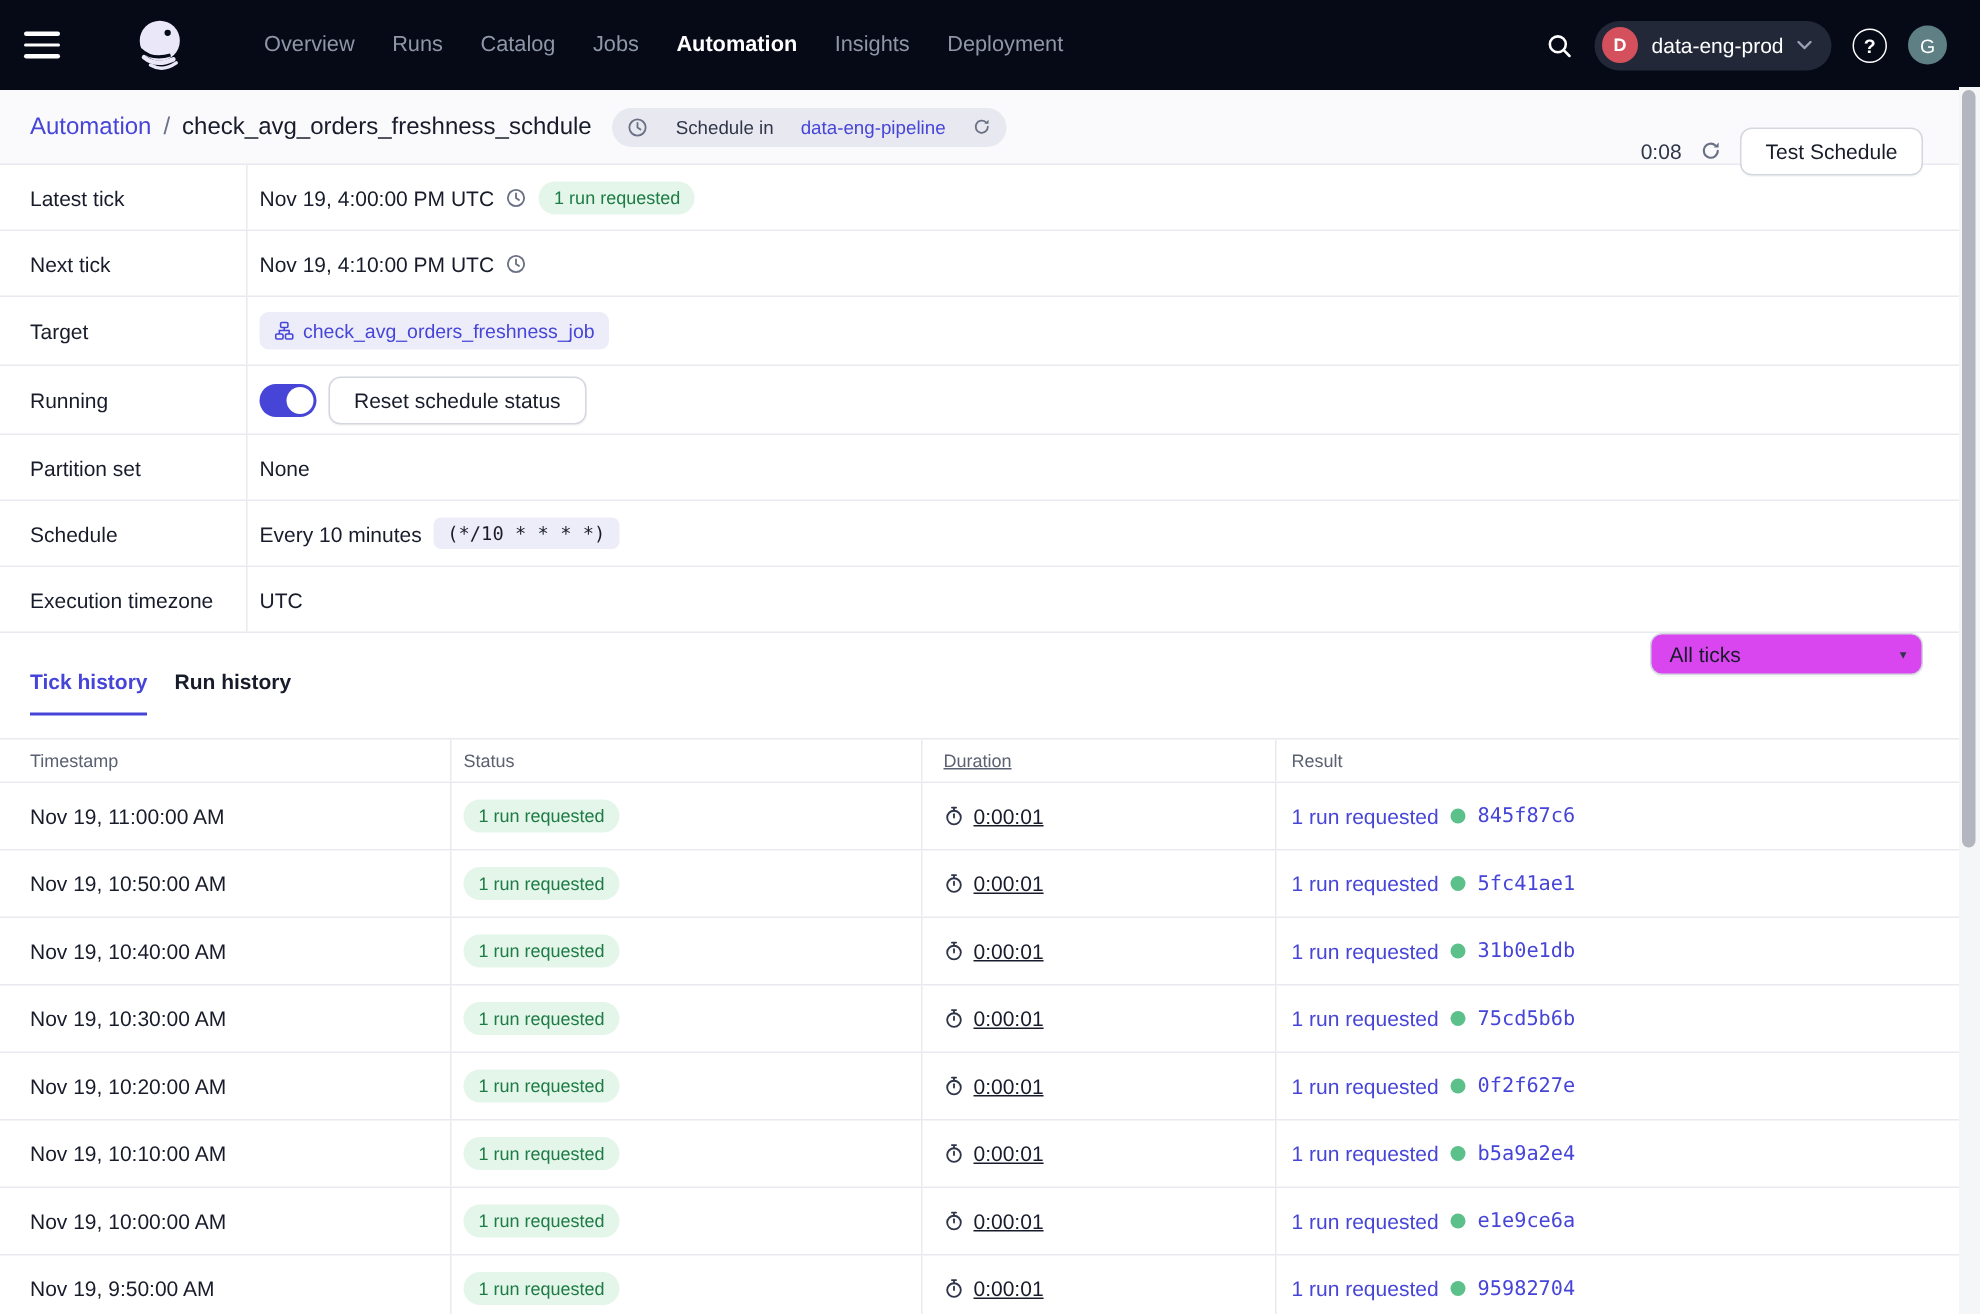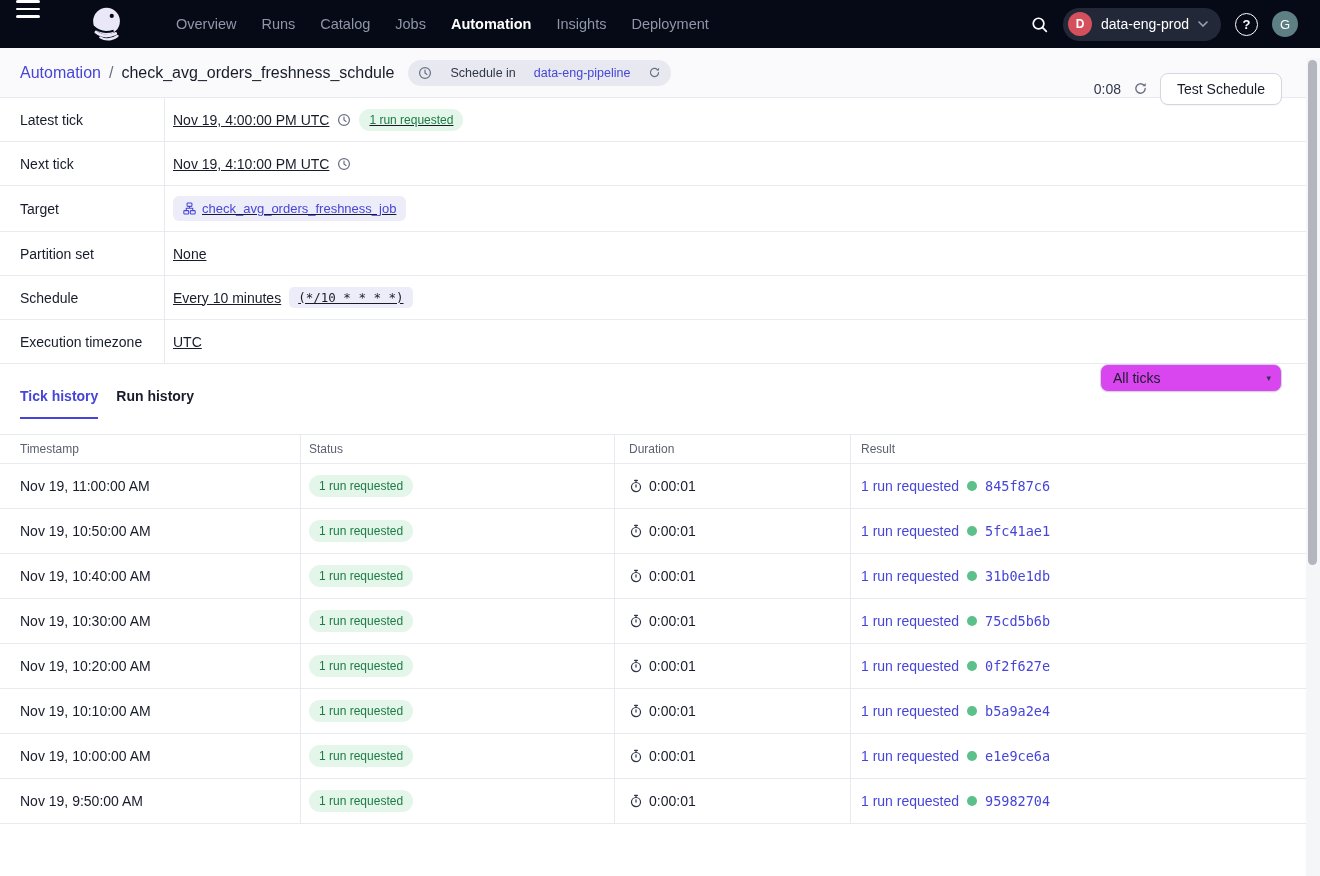--- a/index.html
+++ b/index.html
@@ -1,20 +1,20 @@
 <!DOCTYPE html>
 <html style="--accent: #4645d8; --nav-bg: #060a17; --green-bg: #e4f5ea; --green-tx: #1d7c45; --green-dot: #5cc08b; --ws-red: #d4505c; --avatar-teal: #5e8084; --border: #e9eaf0;"><head>
 <meta charset="utf-8">
 <style>
   * { box-sizing: border-box; margin: 0; padding: 0; }
   html,body { width:1320px; height:876px; overflow:hidden; background:#fff;
     font-family:"Liberation Sans", sans-serif; color:#181c2a; }
 
   
-  .topnav { height:48px; background:var(--nav-bg,#060a17); display:flex; 
+  .topnav { height:60px; background:var(--nav-bg,#060a17); display:flex; align-items:center;
     padding:0 22px 0 16px;gap:32px; }
   .hamburger { width:24px; height:18px; display:flex; flex-direction:column; justify-content:space-between;
     cursor:pointer; margin-right:14px; }
   .hamburger span { display:block; height:2.6px; background:#fff; border-radius:2px; }
   .logo { margin-right:16px; display:flex; align-items:center; cursor:pointer; }
   .navlinks { display:flex; align-items:center; gap:25px; }
   .navlink { font-size:14.5px; font-weight:500; color:#8f96a8; text-decoration:none; cursor:pointer; }
   .navlink.active { color:#ffffff; font-weight:700; }
   .nav-right { margin-left:auto; display:flex; align-items:center; gap:14px; }
   .search-btn { color:#fff; display:flex; align-items:center; cursor:pointer; }
@@ -43,21 +43,21 @@
   .refresh-ic { color:#6a7185; display:flex; cursor:pointer; }
   .btn { background:#fff; border:1px solid #d4d7e0; border-radius:8px; height:32px; padding:0 16px;
     font-size:14px; font-family:"Liberation Sans",sans-serif; color:#181c2a; cursor:pointer;
     box-shadow:0 1px 1px rgba(20,24,40,.04); }
 
   
   .drow { display:flex; align-items:center; border-bottom:1px solid var(--border,#e9eaf0); min-height:44px; }
   .drow.tall { min-height:46px; }
   .dlabel { width:165px; align-self:stretch; display:flex; align-items:center; padding-left:20px;
     border-right:1px solid var(--border,#e9eaf0); font-size:14px; color:#181c2a; flex-shrink:0; }
-  .dval { flex:1; display:flex; align-items:center; gap:8px; padding-left:8px; font-size:14px;text-decoration:underline; }
+  .dval { flex:1; display:flex; align-items:center; gap:8px; padding-left:8px; font-size:14px; }
   .clock-ic { color:#6a7185; display:flex; }
   .green-pill { background:var(--green-bg,#e4f5ea); color:var(--green-tx,#1d7c45); font-size:12px;
     border-radius:12px; padding:4px 10px; white-space:nowrap; }
   .job-pill { display:flex; align-items:center; gap:6px; background:#ededf9; border-radius:6px;
     padding:5px 10px; color:var(--accent,#4645d8); font-size:13px; text-decoration:none; cursor:pointer; }
   .toggle { width:38px; height:22px; background:var(--accent,#4645d8); border-radius:11px; position:relative;
     cursor:pointer; flex-shrink:0; }
   .toggle .knob { position:absolute; top:2px; right:2px; width:18px; height:18px; background:#fff; border-radius:50%; }
   .mono { font-family:"DejaVu Sans Mono", monospace; }
   .cron-pill { background:#ededf9; border-radius:5px; padding:3px 9px; font-size:12.5px; color:#181c2a; }
@@ -75,21 +75,21 @@
 
   
   .ttable { border-top:1px solid var(--border,#e9eaf0); }
   .thead, .trow { display:grid; grid-template-columns:300px 314px 236px 1fr; }
   .thead { height:29px; border-bottom:1px solid var(--border,#e9eaf0); }
   .thead > div { display:flex; align-items:center; font-size:12px; color:#5a6170; }
   .trow { height:45px; border-bottom:1px solid var(--border,#e9eaf0); }
   .tcell { display:flex; align-items:center; font-size:14px; color:#181c2a; }
   .c1 { padding-left:20px; }
   .c2 { padding-left:8px; border-left:1px solid var(--border,#e9eaf0); }
-  .c3 { padding-left:14px; border-left:1px solid var(--border,#e9eaf0); gap:6px; }
+  .c3 { padding-left:14px; border-left:1px solid var(--border,#e9eaf0); gap:6px;text-decoration:underline; }
   .c4 { padding-left:10px; border-left:1px solid var(--border,#e9eaf0); gap:8px; }
   .result-link { color:var(--accent,#4645d8); text-decoration:none; cursor:pointer; font-size:14px; }
   .runid { color:var(--accent,#4645d8); text-decoration:none; cursor:pointer; font-size:13.5px; }
   .dot { width:10px; height:10px; border-radius:50%; background:var(--green-dot,#5cc08b); flex-shrink:0; }
   .stopwatch { color:#30364a; display:flex; }
 
   
   .scrollbar { position:fixed; top:58px; right:0; bottom:0; width:14px; background:#f5f6f8; }
   .scroll-thumb { position:absolute; top:2px; left:2px; width:9px; height:505px; border-radius:5px;
     background:#b3b6bf; cursor:pointer; }
@@ -199,20 +199,29 @@
         <svg viewBox="0 0 16 16" width="13" height="13" fill="none" stroke="currentColor" stroke-width="1.3">
           <rect x="5" y="1.2" width="6" height="4.2" rx="1"></rect>
             <rect x="1" y="10.6" width="6" height="4.2" rx="1"></rect>
             <rect x="9" y="10.6" width="6" height="4.2" rx="1"></rect>
           <path d="M8 5.4v2.4M8 7.8H4v2.8M8 7.8h4v2.8"></path>
         </svg>
         <span>check_avg_orders_freshness_job</span>
       </a>
     </div>
   </div>
+  <div class="drow tall">
+    <div class="dlabel">Running</div>
+    <div class="dval">
+      <div class="toggle">
+          <div class="knob"></div>
+        </div>
+      <button class="btn">Reset schedule status</button>
+    </div>
+  </div>
   <div class="drow">
     <div class="dlabel">Partition set</div>
     <div class="dval">
         <span>None</span>
       </div>
   </div>
   <div class="drow">
     <div class="dlabel">Schedule</div>
     <div class="dval">
       <span>Every 10 minutes</span>

